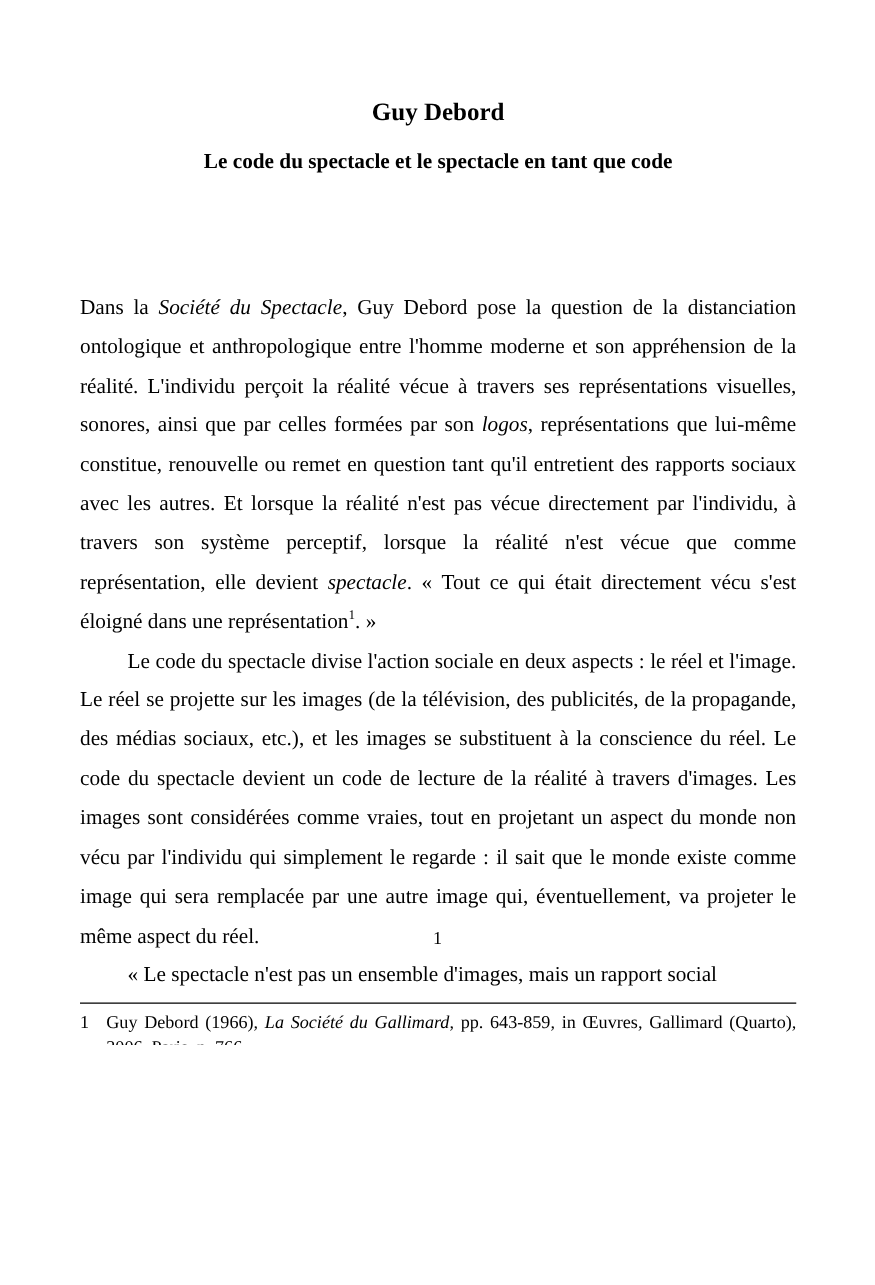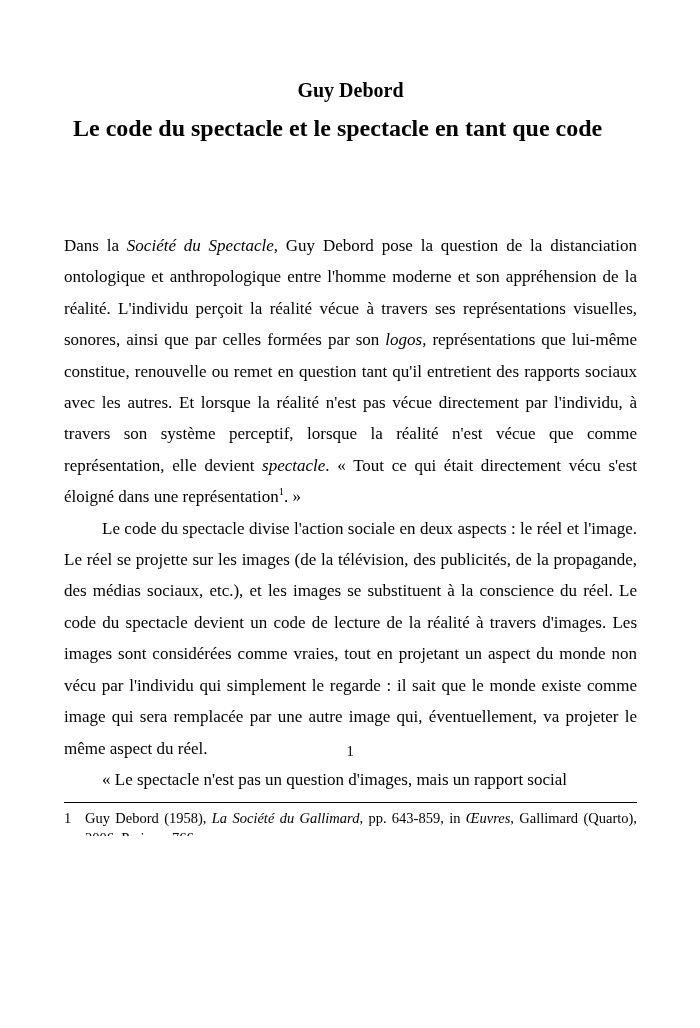--- a/index.html
+++ b/index.html
@@ -20,23 +20,23 @@
     overflow: hidden;
   }
   .doc-author {
     font-size: 20px;
     font-weight: bold;
     text-align: center;
     margin: 0 0 13px 0;
     line-height: 25px;
   }
   .doc-title {
-    font-size: 24px;
+    font-size: 17px;
     font-weight: bold;
-    text-align: left;
+    text-align: center;
     margin: 9px;
     line-height: 25px;
   }
   .doc-body {
     margin-top: 89px;
     font-size: 17px;
     line-height: 31.4px;
     text-align: justify;
   }
   .doc-body p {
@@ -84,27 +84,27 @@
 
 <div class="page">
 
   <h1 class="doc-author">Guy Debord</h1>
 
   <h2 class="doc-title">Le code du spectacle et le spectacle en tant que code</h2>
 
   <div class="doc-body">
     <p><span>Dans la </span><span style="font-style: italic;">Société du Spectacle</span><span>, Guy Debord pose la question de la distanciation ontologique et anthropologique entre l'homme moderne et son appréhension de la réalité. L'individu perçoit la réalité vécue à travers ses représentations visuelles, sonores, ainsi que par celles formées par son </span><span style="font-style: italic;">logos</span><span>, représentations que lui-même constitue, renouvelle ou remet en question tant qu'il entretient des rapports sociaux avec les autres. Et lorsque la réalité n'est pas vécue directement par l'individu, à travers son système perceptif, lorsque la réalité n'est vécue que comme représentation, elle devient </span><span style="font-style: italic;">spectacle</span><span>. « Tout ce qui était directement vécu s'est éloigné dans une représentation</span><sup>1</sup><span>. »</span></p>
     <p class="indent"><span>Le code du spectacle divise l'action sociale en deux aspects : le réel et l'image. Le réel se projette sur les images (de la télévision, des publicités, de la propagande, des médias sociaux, etc.), et les images se substituent à la conscience du réel. Le code du spectacle devient un code de lecture de la réalité à travers d'images. Les images sont considérées comme vraies, tout en projetant un aspect du monde non vécu par l'individu qui simplement le regarde : il sait que le monde existe comme image qui sera remplacée par une autre image qui, éventuellement, va projeter le même aspect du réel.</span></p>
-    <p class="indent"><span>« Le spectacle n'est pas un question d'images, mais un rapport social</span></p>
+    <p class="indent"><span>« Le spectacle n'est pas un ensemble d'images, mais un rapport social</span></p>
   </div>
 
   <hr class="footnote-rule">
 
   <div class="footnote">
     <div class="fnrow">
       <span class="fn-num">1</span>
-      <span class="fn-text"><span>Guy Debord (1958), </span><span style="font-style: italic;">La Société du Gallimard</span><span>, pp. 643-859, in </span><span style="font-style: italic;">Œuvres</span><span>, Gallimard (Quarto), 2006, Paris, p. 766.</span></span>
+      <span class="fn-text"><span>Guy Debord (1966), </span><span style="font-style: italic;">La Société du Gallimard</span><span>, pp. 643-859, in </span><span style="">Œuvres</span><span>, Gallimard (Quarto), 2006, Paris, p. 766.</span></span>
     </div>
   </div>
 
   <div class="page-number">1</div>
 
 </div>
 
 </body></html>

